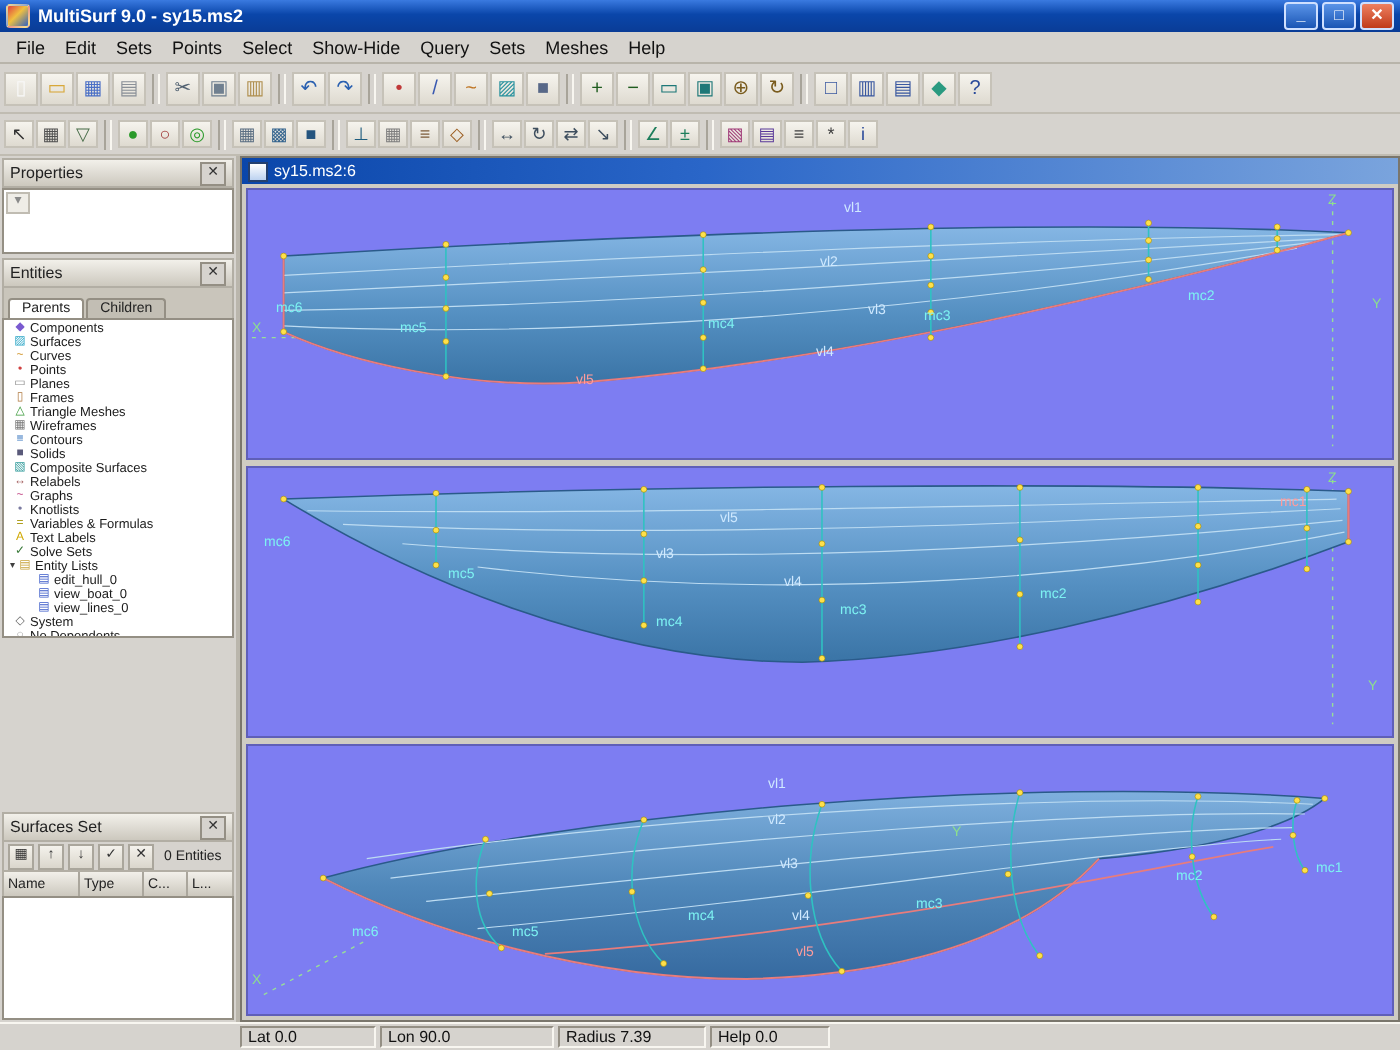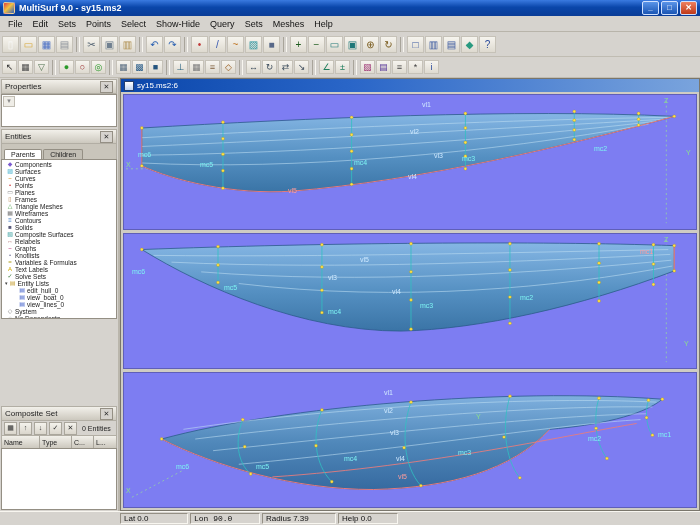--- a/index.html
+++ b/index.html
@@ -328,21 +328,21 @@
               <span class="ticon" style="color: rgb(154, 154, 154);">○</span>
               <span>No Dependents</span>
             </div>
           </div>
       </div>
 
       <div class="p-fill"></div>
 
       <div class="panel p-selection">
         <div class="phead">
-          <span>Composite Set</span>
+          <span>Surfaces Set</span>
           <span class="pclose">✕</span>
         </div>
         <div class="selbar">
           <span style="display:flex;gap:2px">
 
           <span class="sbtn">▦</span>
               <span class="sbtn">↑</span>
               <span class="sbtn">↓</span>
               <span class="sbtn">✓</span>
               <span class="sbtn">✕</span>
@@ -579,18 +579,18 @@
         </div>
 
       </div>
     </div>
   </div>
 
   <div class="statusbar">
     <div class="sspacer"></div>
 
       <div class="sfield" style="width: 68px;">Lat 0.0</div>
-      <div class="sfield" style="width: 70px; font-family: Liberation Mono, monospace;">Lon 90.0</div>
+      <div class="sfield" style="width: 87px;">Lon 90.0</div>
       <div class="sfield" style="width: 74px;">Radius 7.39</div>
       <div class="sfield" style="width: 60px;">Help 0.0</div>
     </div>
 
 </div>
 
 </body></html>

